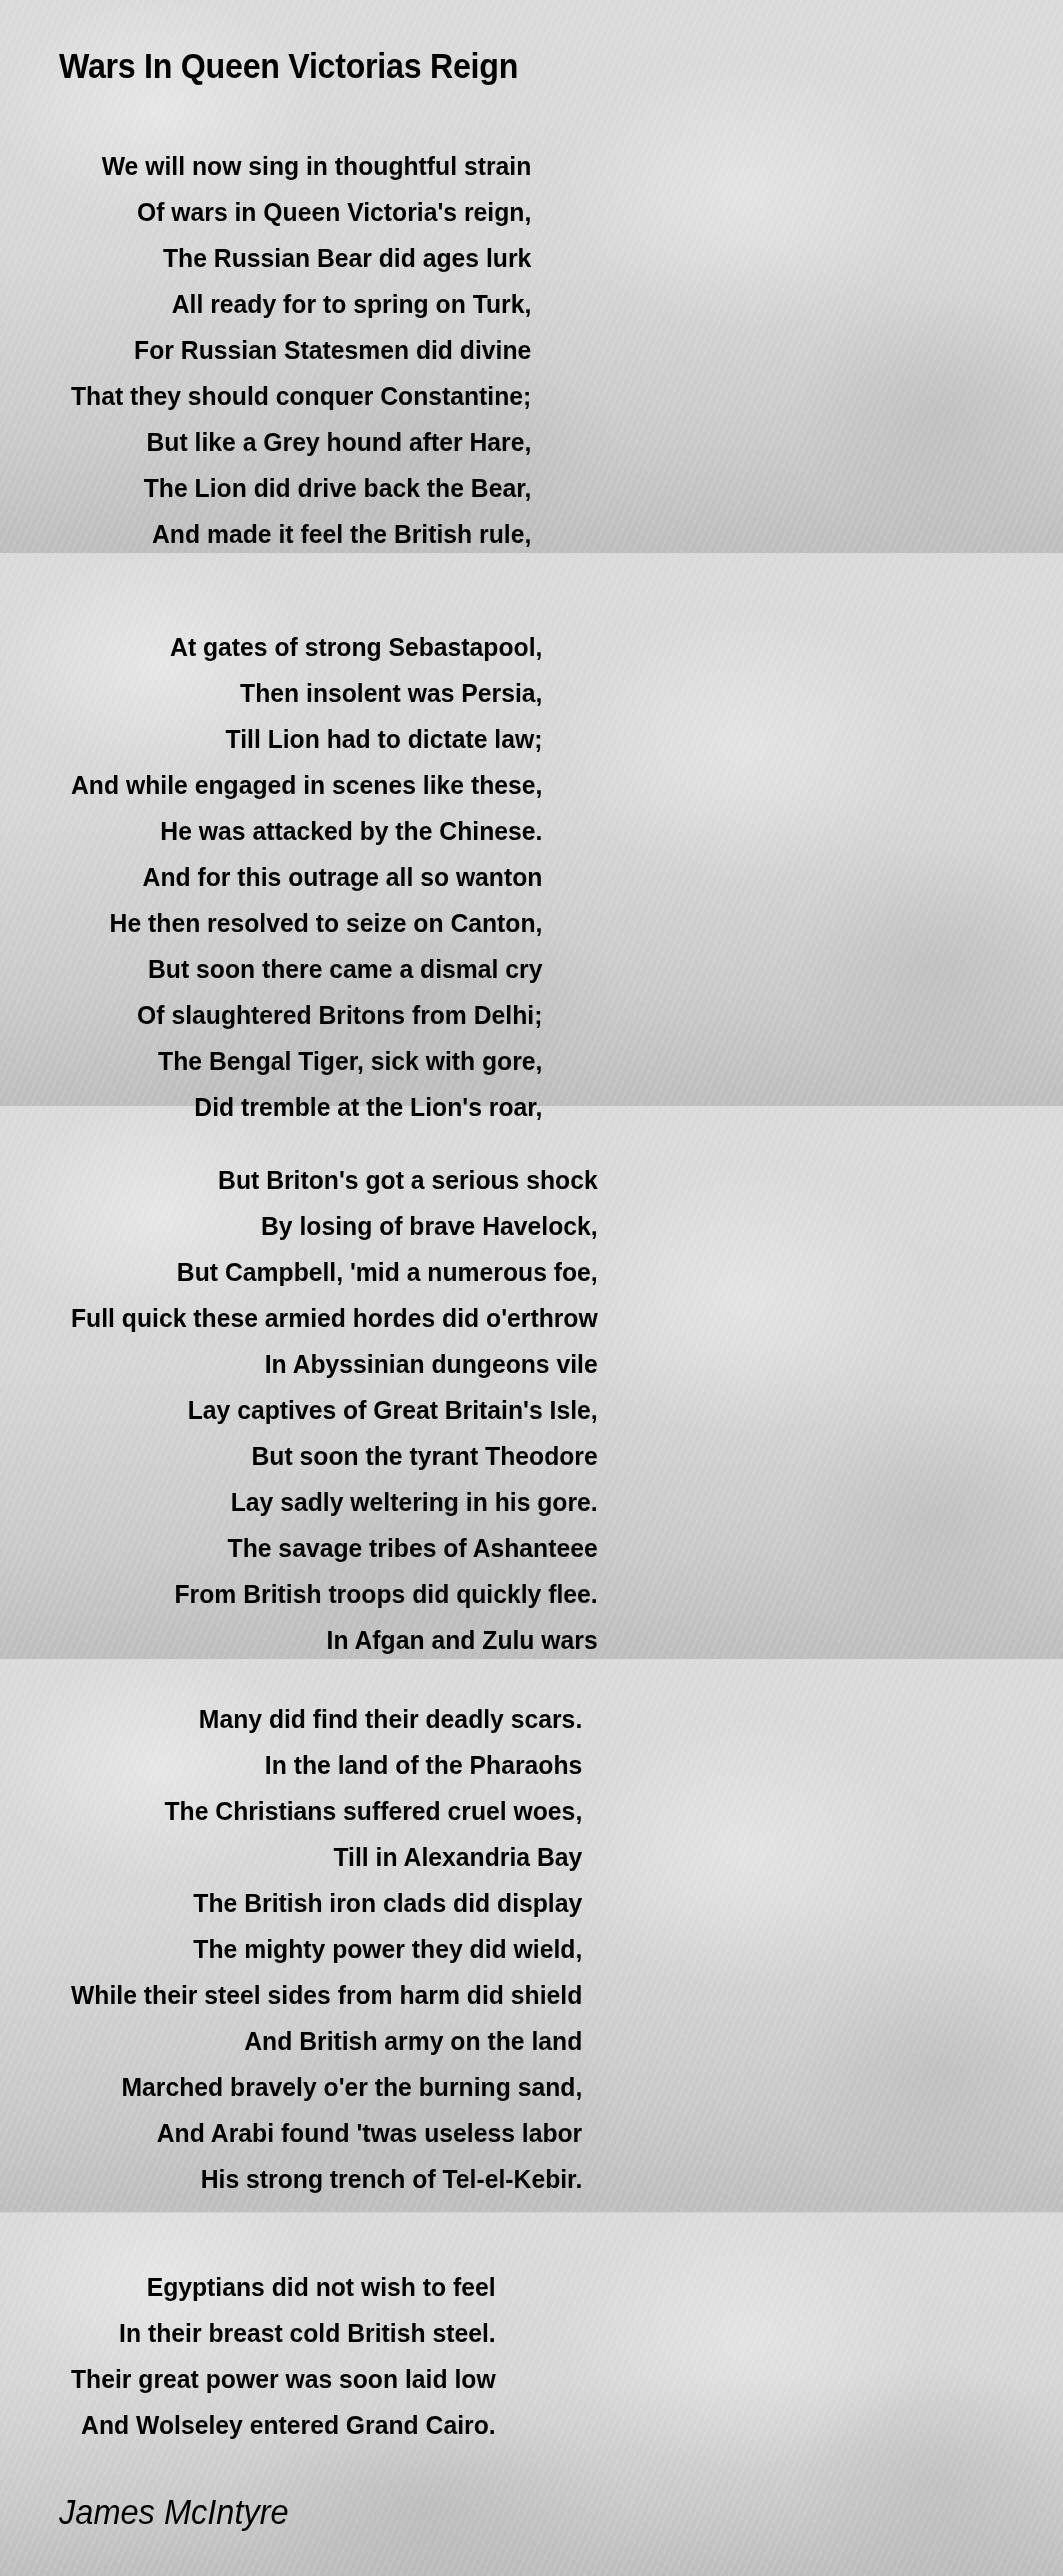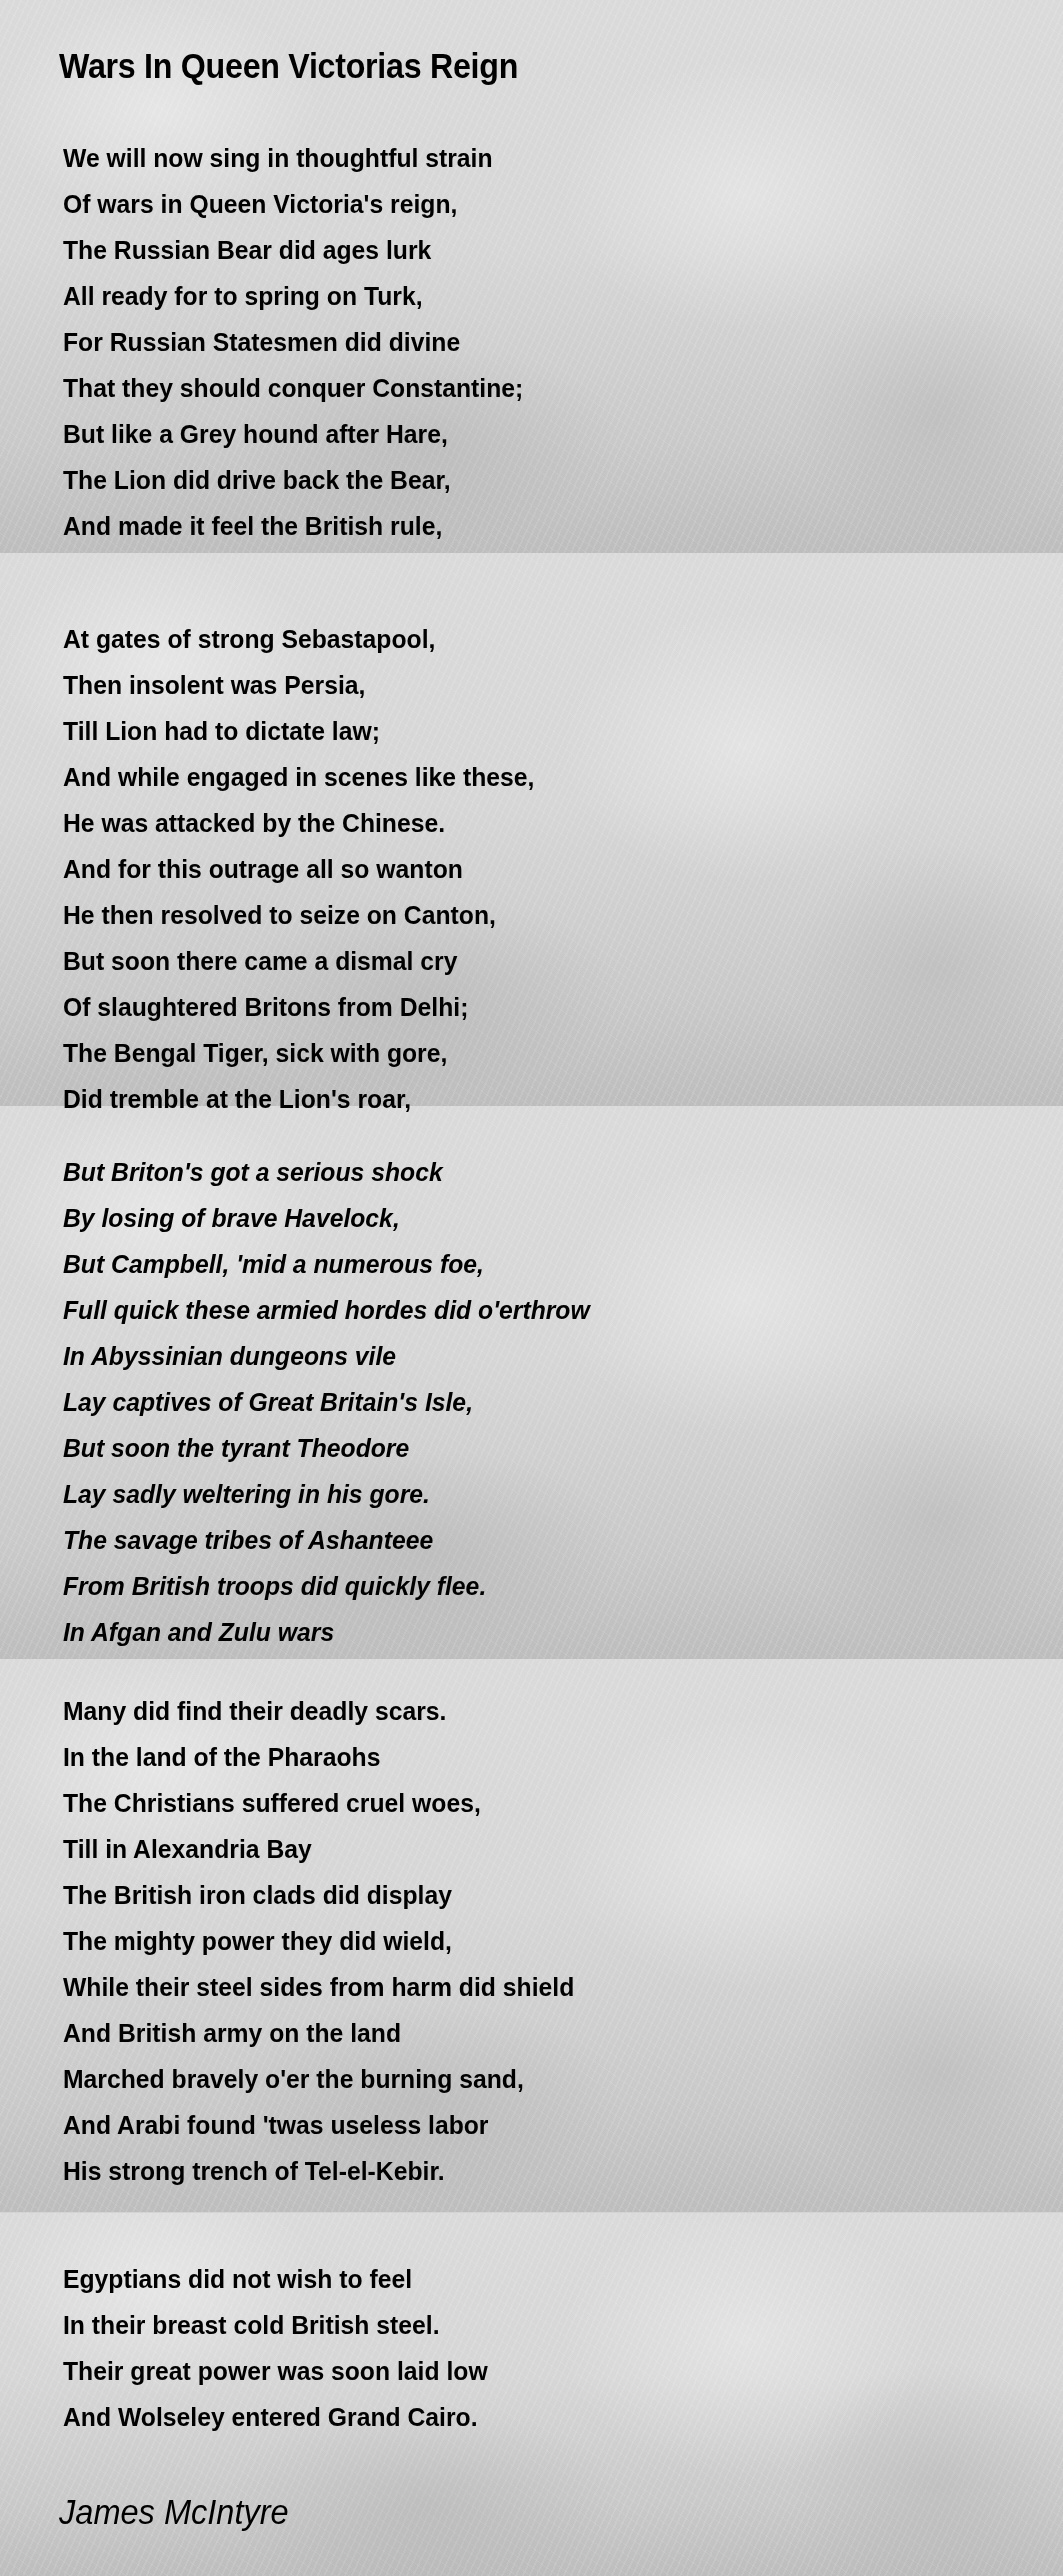--- a/index.html
+++ b/index.html
@@ -38,23 +38,24 @@
       font-weight: bold;
       line-height: 44px;
       letter-spacing: -0.3px;
       transform: scaleX(0.92);
       transform-origin: left center;
       white-space: nowrap;
     }
     .stanza {
       position: absolute;
       left: 59px;
-      margin: 4px;
+      margin: 12px;
       padding: 0;
       list-style: none;
+      text-align: right;
     }
     .line {
       font-size: 26.6px;
       font-weight: bold;
       line-height: 46px;
       height: 46px;
       white-space: nowrap;
       transform: scaleX(0.93);
       transform-origin: left center;
     }
@@ -100,21 +101,21 @@
   <li class="line">And while engaged in scenes like these,</li>
   <li class="line">He was attacked by the Chinese.</li>
   <li class="line">And for this outrage all so wanton</li>
   <li class="line">He then resolved to seize on Canton,</li>
   <li class="line">But soon there came a dismal cry</li>
   <li class="line">Of slaughtered Britons from Delhi;</li>
   <li class="line">The Bengal Tiger, sick with gore,</li>
   <li class="line">Did tremble at the Lion's roar,</li>
 </ul>
 
-<ul class="stanza" style="top:1145px;font-style:italic;">
+<ul class="stanza" style="top:1145px;">
   <li class="line">But Briton's got a serious shock</li>
   <li class="line">By losing of brave Havelock,</li>
   <li class="line">But Campbell, 'mid a numerous foe,</li>
   <li class="line">Full quick these armied hordes did o'erthrow</li>
   <li class="line">In Abyssinian dungeons vile</li>
   <li class="line">Lay captives of Great Britain's Isle,</li>
   <li class="line">But soon the tyrant Theodore</li>
   <li class="line">Lay sadly weltering in his gore.</li>
   <li class="line">The savage tribes of Ashanteee</li>
   <li class="line">From British troops did quickly flee.</li>

